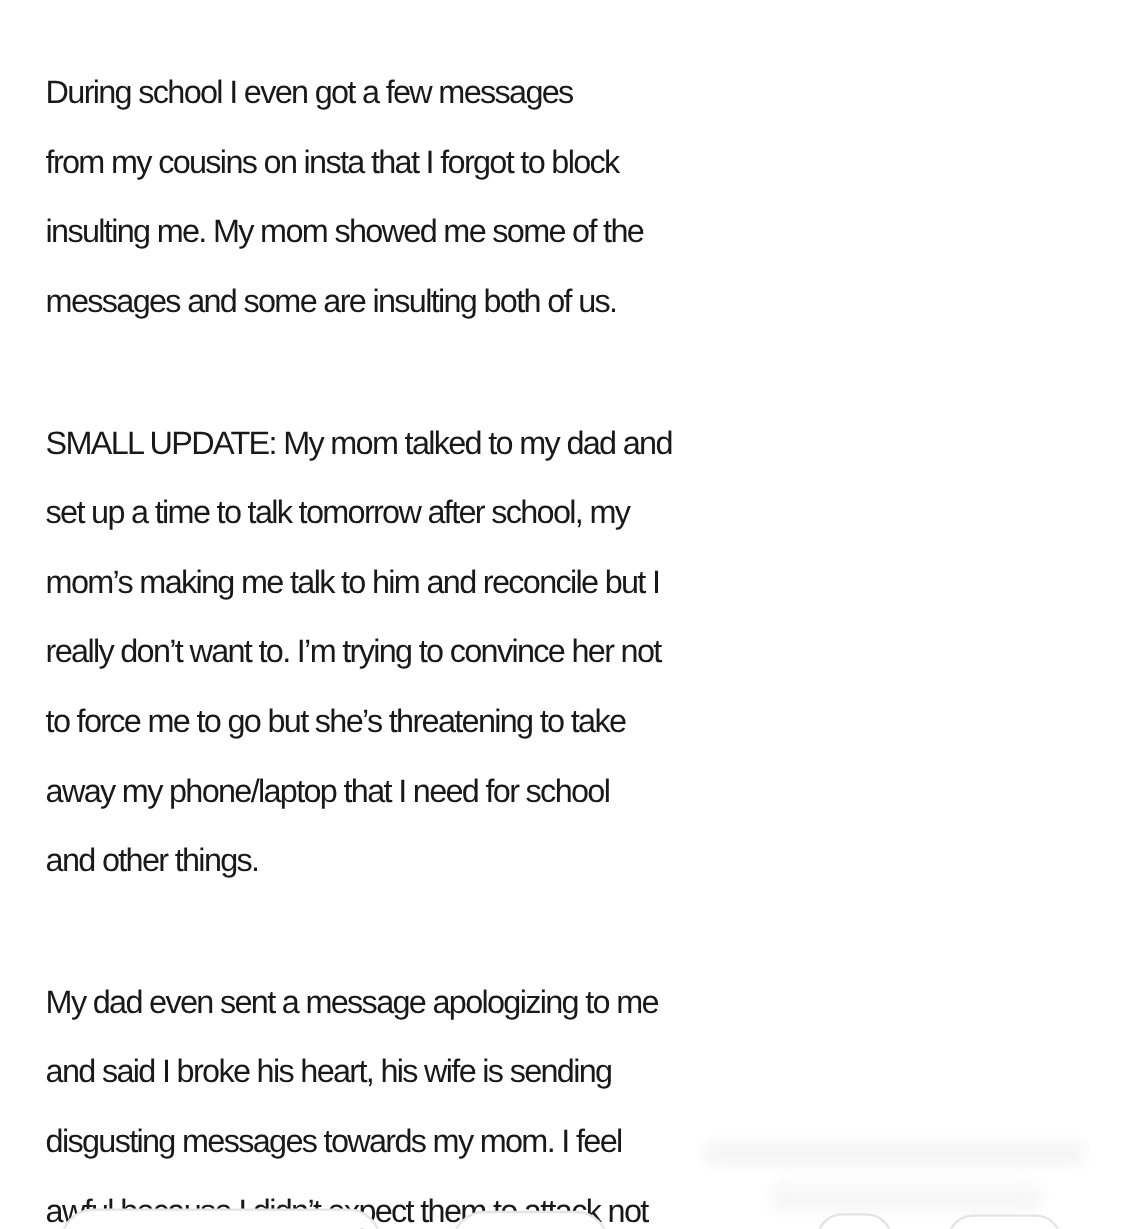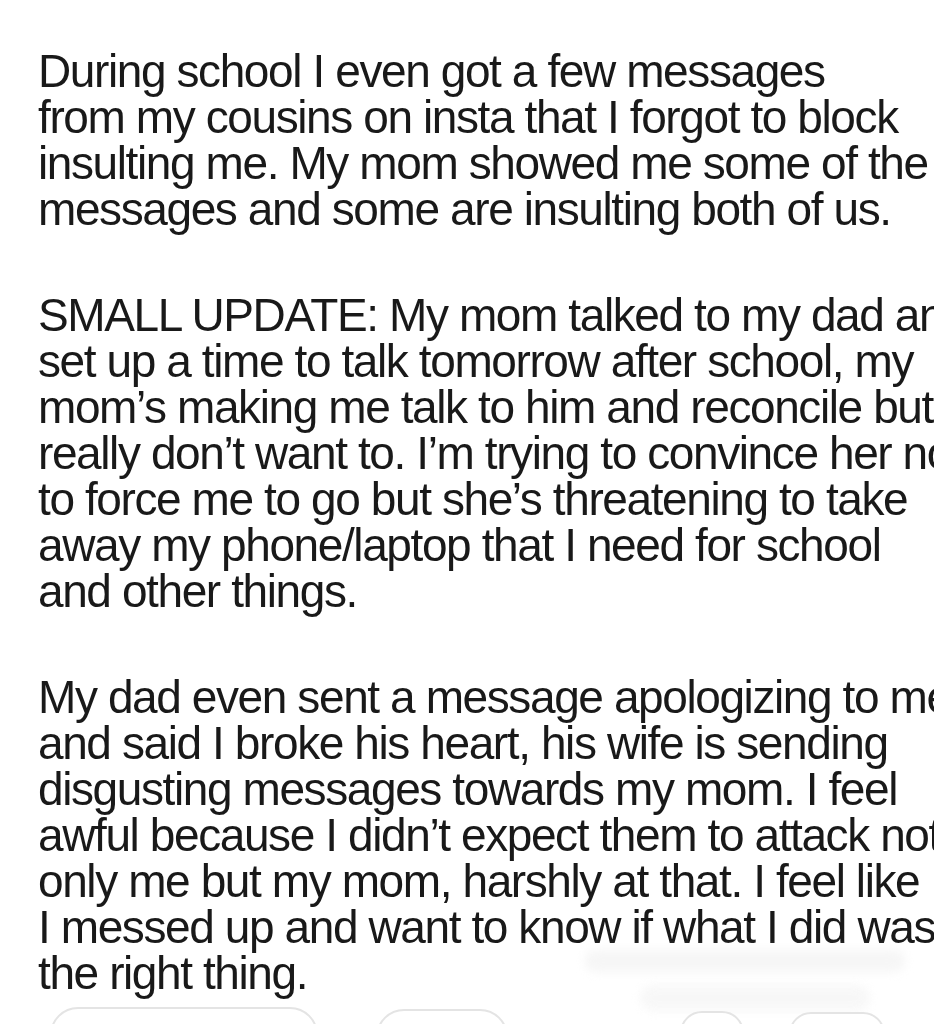--- a/index.html
+++ b/index.html
@@ -23,22 +23,22 @@
     font-family: "Liberation Sans", "DejaVu Sans", sans-serif;
   }
   .post-body {
     position: absolute;
     top: 0;
     left: 0;
     width: 934px;
     padding: 48px 20px 0 38px;
   }
   .post-paragraph {
-    font-size: 46px;
-    line-height: 46px;
+    font-size: 27px;
+    line-height: 58px;
     letter-spacing: -1.4px;
     color: var(--text);
     white-space: pre;          
     margin-bottom: 60px;
   }
   
   .ghost-artifact {
     position: absolute;
     background: #f6f6f6;
     border-radius: 14px;

